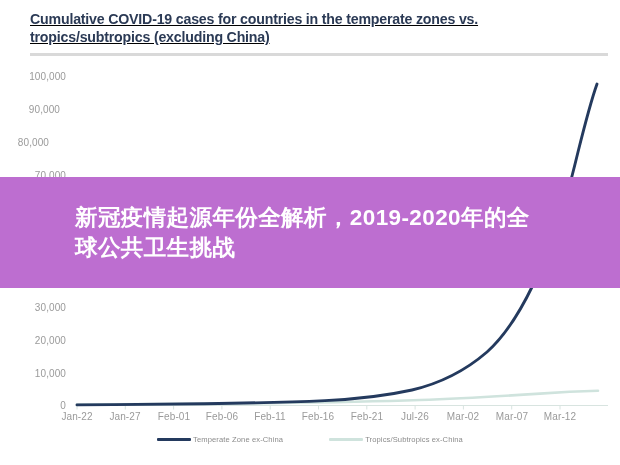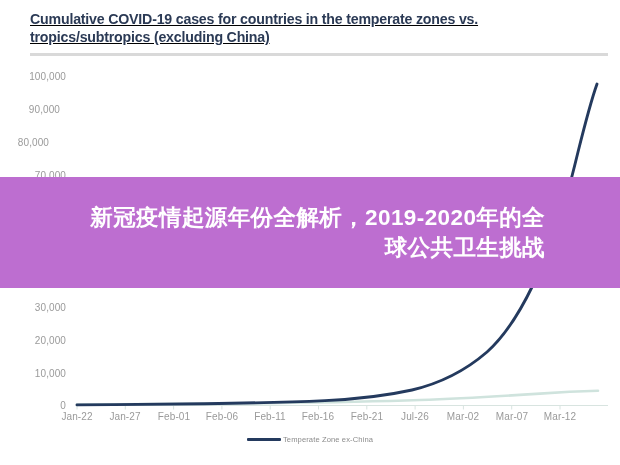--- a/index.html
+++ b/index.html
@@ -114,21 +114,21 @@
     display: flex;
     align-items: center;
     justify-content: center;
   }
   #overlay-text {
     color: #ffffff;
     font-family: "Liberation Sans", sans-serif;
     font-weight: bold;
     font-size: 22.5px;
     line-height: 1.32;
-    text-align: right;
+    text-align: left;
     width: 470px;
     margin: 0;
     letter-spacing: 0.4px;
   }
 </style>
 </head>
 <body>
 
 <div id="figure">
 
@@ -198,19 +198,23 @@
     <div class="xtick-label" style="left:438px; top:411px;">Mar-02</div>
     <div class="xtick-label" style="left:487px; top:411px;">Mar-07</div>
     <div class="xtick-label" style="left:535px; top:411px;">Mar-12</div>
   </div>
 
   <div id="legend">
     <div class="legend-entry">
       <span class="legend-swatch" style="background:#243a5e;"></span>
       <span class="legend-text">Temperate Zone ex-China</span>
     </div>
+    <div class="legend-entry">
+      <span class="legend-swatch" style="background:#cfe3dd;"></span>
+      <span class="legend-text">Tropics/Subtropics ex-China</span>
+    </div>
   </div>
 
   <div id="overlay-band">
     <p id="overlay-text">新冠疫情起源年份全解析，2019-2020年的全球公共卫生挑战</p>
   </div>
 
 </div>
 
 </body></html>

